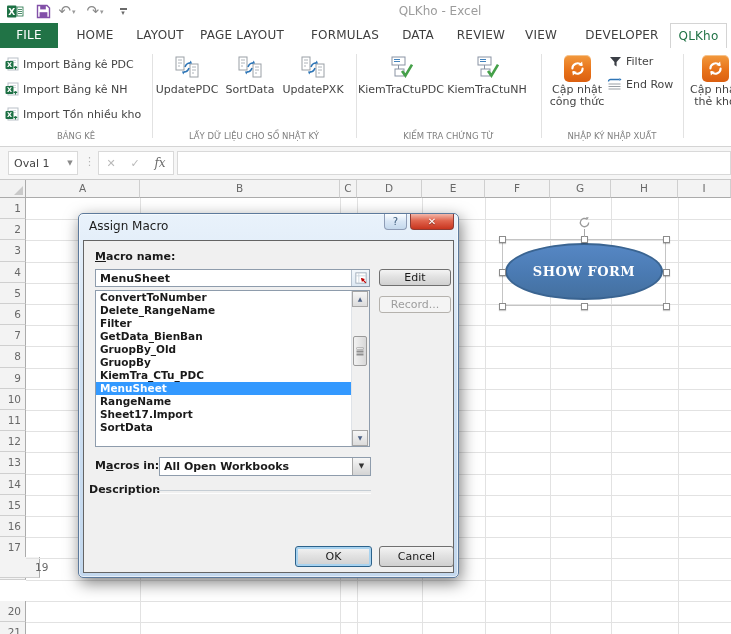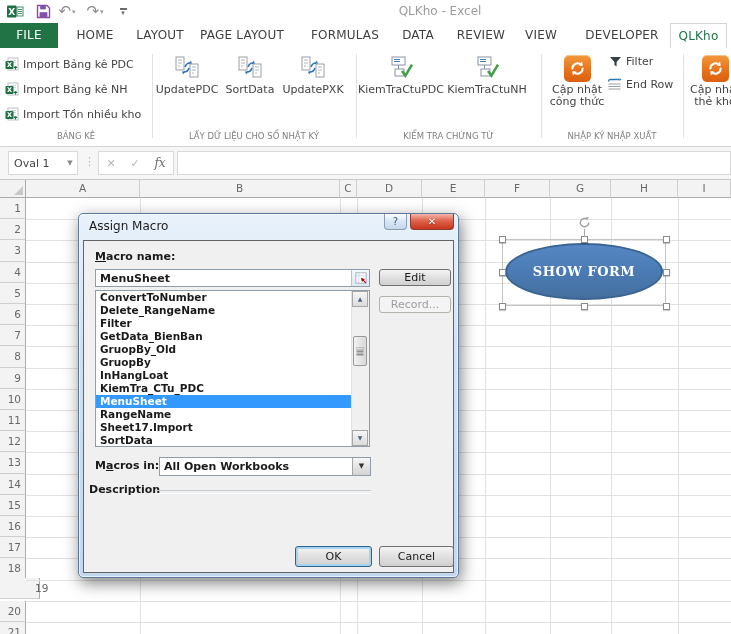--- a/index.html
+++ b/index.html
@@ -373,21 +373,21 @@
         <div class="rowhead" style="top: 187.6px; height: 21.2px; line-height: 21.2px;">9</div>
         <div class="rowhead" style="top: 208.8px; height: 21.2px; line-height: 21.2px;">10</div>
         <div class="rowhead" style="top: 230px; height: 21.2px; line-height: 21.2px;">11</div>
         <div class="rowhead" style="top: 251.2px; height: 21.2px; line-height: 21.2px;">12</div>
         <div class="rowhead" style="top: 272.4px; height: 21.2px; line-height: 21.2px;">13</div>
         <div class="rowhead" style="top: 293.6px; height: 21.2px; line-height: 21.2px;">14</div>
         <div class="rowhead" style="top: 314.8px; height: 21.2px; line-height: 21.2px;">15</div>
         <div class="rowhead" style="top: 336px; height: 21.2px; line-height: 21.2px;">16</div>
         <div class="rowhead" style="top: 357.2px; height: 21.2px; line-height: 21.2px;">17</div>
         <div class="rowhead" style="top: 378.4px; height: 21.2px; line-height: 21.2px;">18</div>
-        <div class="rowhead" style="top: 398px; height: 21.2px; line-height: 21.2px; padding-left: 35px;">19</div>
+        <div class="rowhead" style="top: 377px; height: 21.2px; line-height: 21.2px; padding-left: 35px;">19</div>
         <div class="rowhead" style="top: 420.8px; height: 21.2px; line-height: 21.2px;">20</div>
         <div class="rowhead" style="top: 442px; height: 21.2px; line-height: 21.2px;">21</div>
       </div>
     <div id="gridlines">
         <div class="vline" style="left: 140px;"></div>
         <div class="vline" style="left: 340px;"></div>
         <div class="vline" style="left: 357px;"></div>
         <div class="vline" style="left: 422px;"></div>
         <div class="vline" style="left: 485px;"></div>
         <div class="vline" style="left: 550px;"></div>
@@ -457,21 +457,20 @@
       </div>
 
       <div class="dlist">
         <div id="macroitems">
             <div class="mitem">ConvertToNumber</div>
             <div class="mitem">Delete_RangeName</div>
             <div class="mitem">Filter</div>
             <div class="mitem">GetData_BienBan</div>
             <div class="mitem">GruopBy_Old</div>
             <div class="mitem">GruopBy</div>
-            <div class="mitem">InHangLoat</div>
             <div class="mitem">KiemTra_CTu_PDC</div>
             <div class="mitem sel">MenuSheet</div>
             <div class="mitem">RangeName</div>
             <div class="mitem">Sheet17.Import</div>
             <div class="mitem">SortData</div>
           </div>
         <div class="dscroll">
           <div class="sbtn" style="top:0">▲</div>
           <div class="sthumb"></div>
           <div class="sbtn" style="bottom:0">▼</div>

